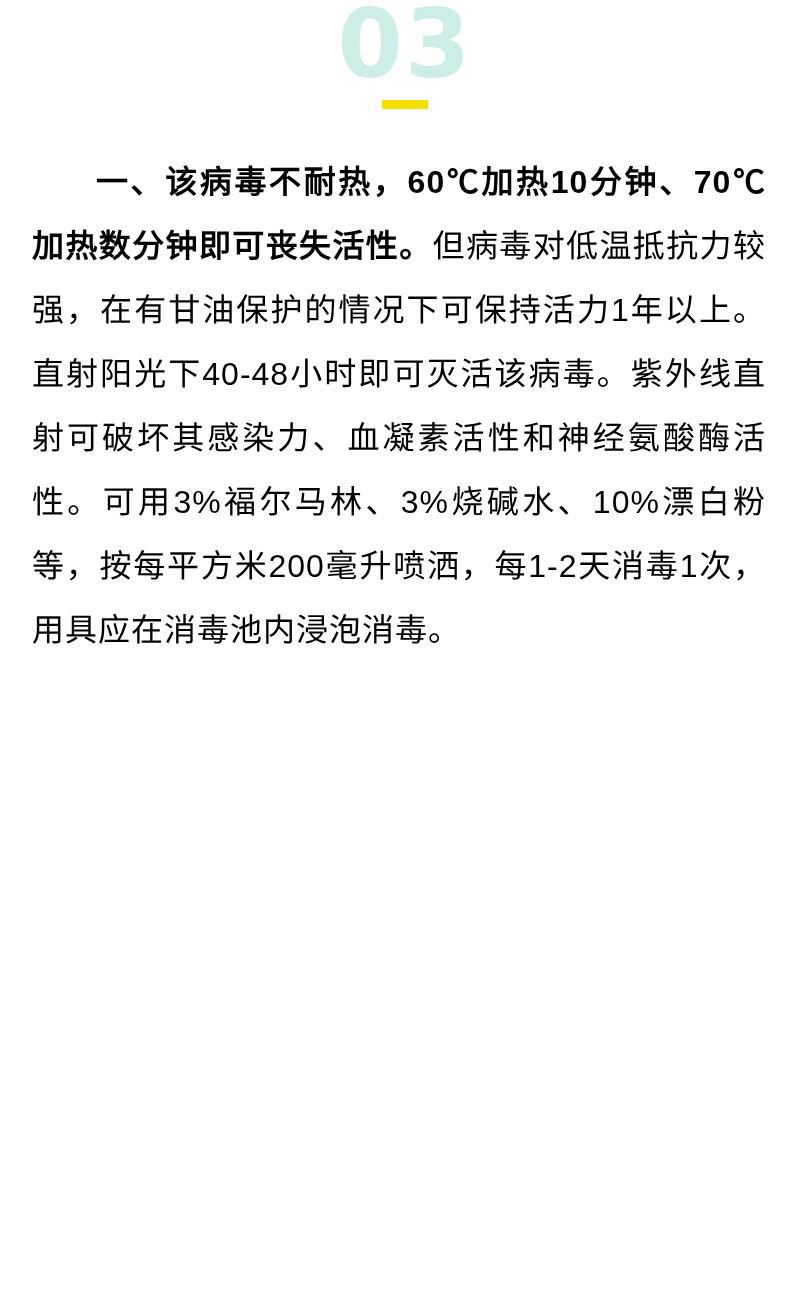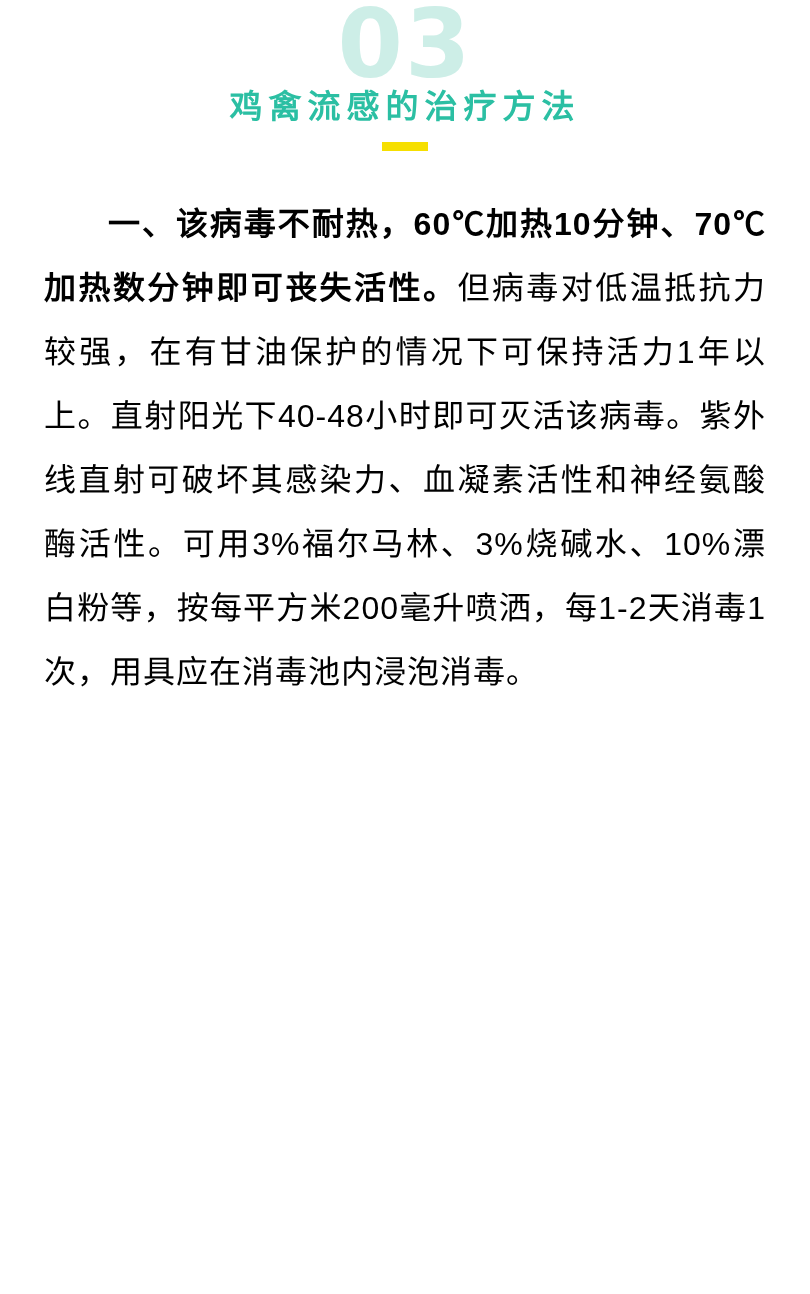--- a/index.html
+++ b/index.html
@@ -35,21 +35,21 @@
     margin-top: 6px;
     line-height: 1.1;
   }
   .accent-bar {
     width: 46px;
     height: 9px;
     background: #f6df00;
     margin: 17px auto 0 auto;
   }
   .content {
-    padding: 41px 44px 0 44px;
+    padding: 41px 44px 0 32px;
   }
   .para {
     margin: 0;
     font-size: 32px;
     line-height: 64px;
     color: #000000;
     text-align: justify;
     text-justify: inter-ideograph;
     text-indent: 2em;
     letter-spacing: 1px;
@@ -57,20 +57,19 @@
   .para .lead {
     font-weight: bold;
   }
 </style>
 </head>
 <body>
 
 <div class="page">
   <div class="header">
     <div class="big-number">03</div>
-    <div class="title">鸡禽流感的治疗方法</div>
     <div class="accent-bar"></div>
   </div>
 
   <div class="content">
     <p class="para"><span class="lead">一、该病毒不耐热，60℃加热10分钟、70℃加热数分钟即可丧失活性。</span><span>但病毒对低温抵抗力较强，在有甘油保护的情况下可保持活力1年以上。直射阳光下40-48小时即可灭活该病毒。紫外线直射可破坏其感染力、血凝素活性和神经氨酸酶活性。可用3%福尔马林、3%烧碱水、10%漂白粉等，按每平方米200毫升喷洒，每1-2天消毒1次，用具应在消毒池内浸泡消毒。</span></p>
   </div>
 </div>
 
 </body></html>

